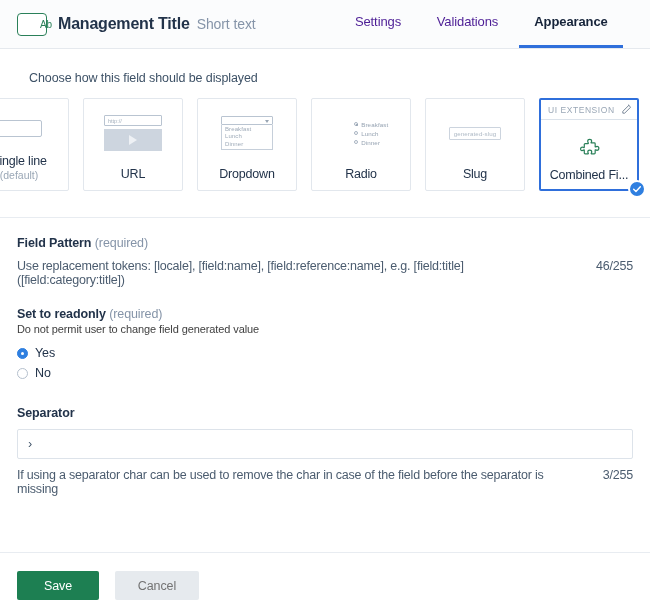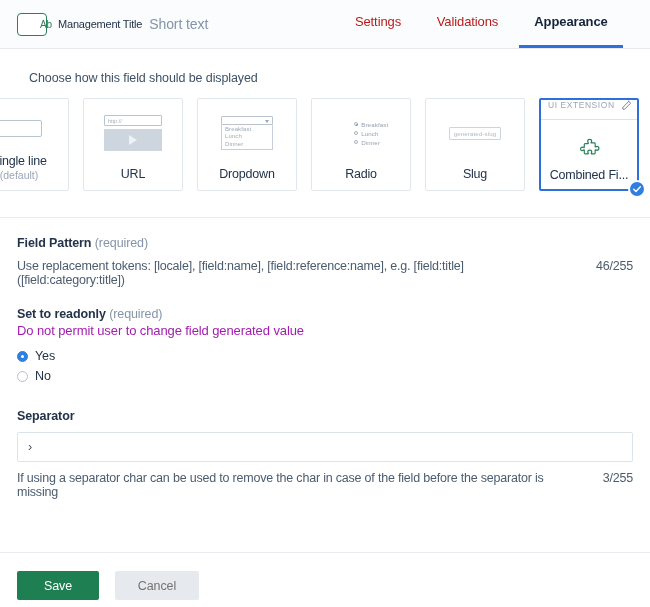--- a/index.html
+++ b/index.html
@@ -30,22 +30,22 @@
     color: #2a8059;
     font-size: 10px;
     font-weight: normal;
     letter-spacing: -0.2px;
     flex: 0 0 auto;
     background: #fff;
     padding-left: 28px;
   }
   .field-title {
     margin-left: 11px;
-    font-size: 11px;
-    font-weight: normal;
+    font-size: 16px;
+    font-weight: bold;
     color: #22334a;
     letter-spacing: -0.2px;
     white-space: nowrap;
   }
   .field-subtype {
     margin-left: 7px;
     font-size: 14px;
     color: #8594a8;
     letter-spacing: -0.1px;
     white-space: nowrap;
@@ -57,21 +57,21 @@
     height: 49px;
     display: flex;
     align-items: stretch;
   }
   .tab {
     display: flex;
     align-items: center;
     justify-content: center;
     padding: 0 0 1px 0;
     font-size: 13px;
-    color: #b91c1c;
+    color: #4c1d95;
     cursor: pointer;
     border-bottom: 3px solid transparent;
     letter-spacing: -0.1px;
   }
   .tab:nth-child(1) { width: 76px; }
   .tab:nth-child(2) { width: 103px; }
   .tab:nth-child(3) { width: 104px; margin-left: 0px; }
   .tab.active {
     font-weight: bold;
     color: #16243a;
@@ -240,20 +240,21 @@
     justify-content: flex-end;
     padding-bottom: 7px;
     overflow: visible;
   }
   .ext-header {
     position: absolute;
     top: 0; left: 0; right: 0;
     height: 20px;
     border-bottom: 1px solid #dbe2ea;
     display: flex;
+    align-items: center;
     justify-content: space-between;
     padding: 0 5px 0 7px;
     box-sizing: border-box;
   }
   .ext-header-label {
     font-size: 8.5px;
     color: #9aa7b6;
     letter-spacing: 0.55px;
   }
   .pencil-icon svg { display: block; }
@@ -290,22 +291,22 @@
     font-size: 12.5px;
     font-weight: bold;
     color: #22334a;
     letter-spacing: -0.1px;
   }
   .group-label .opt {
     font-weight: normal;
     color: #8594a8;
   }
   .group-help {
-    font-size: 13px;
-    color: #a21caf;
+    font-size: 11px;
+    color: #404040;
     margin-top: 2px;
     letter-spacing: -0.1px;
   }
   .text-input {
     margin-top: 9px;
     width: 100%;
     height: 30px;
     border: 1px solid #dde3ea;
     border-radius: 2px;
     background: #fff;

